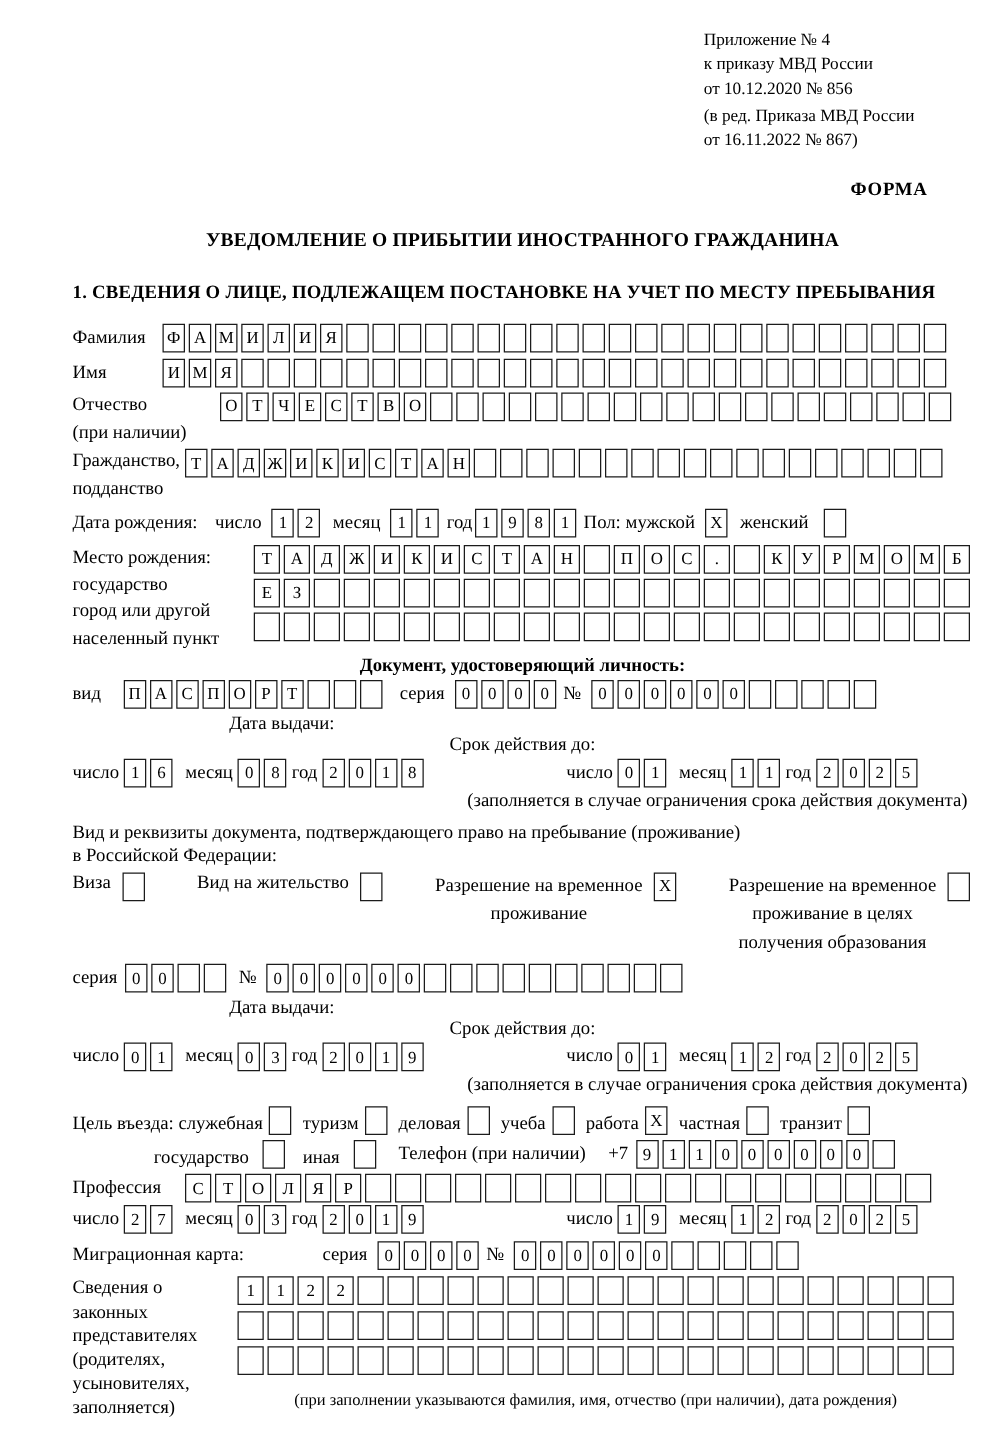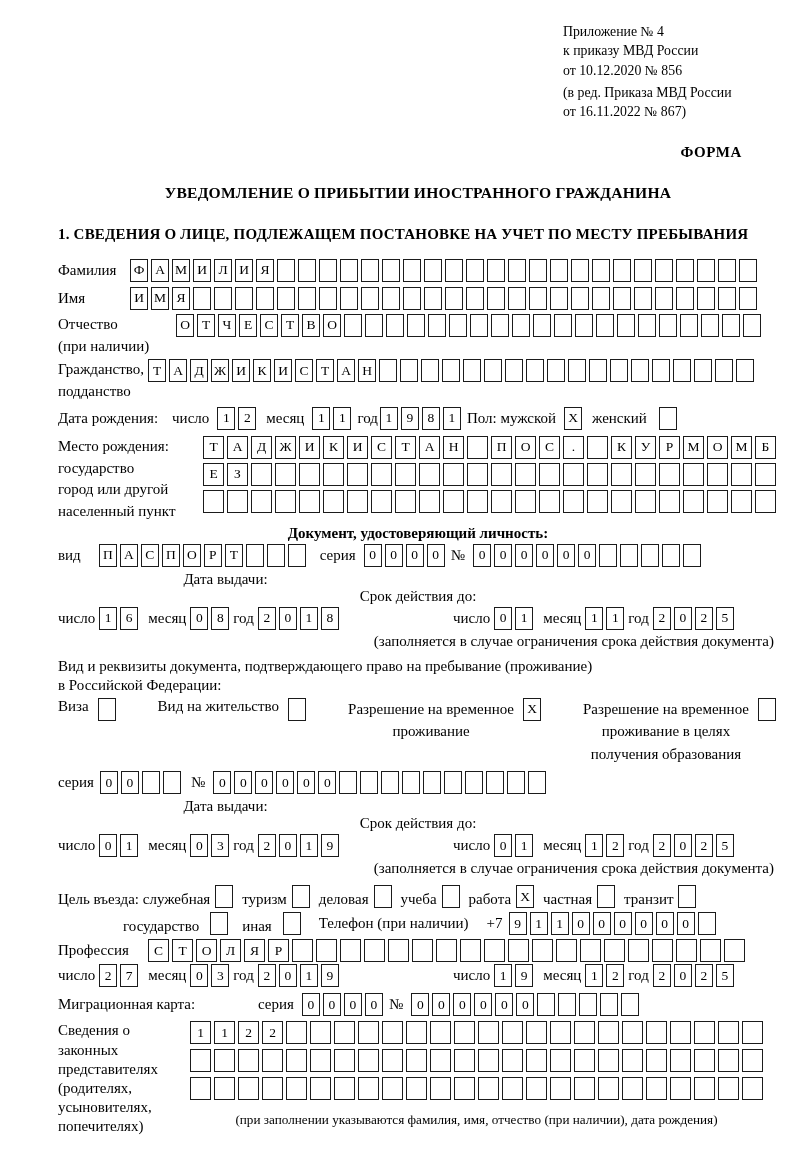--- a/index.html
+++ b/index.html
@@ -732,21 +732,21 @@
       </span>
   </div>
 
   <div class="reps">
     <div class="flabel w118">
       <div>Сведения о</div>
       <div>законных</div>
       <div>представителях</div>
       <div>(родителях,</div>
       <div>усыновителях,</div>
-      <div>попечителях)</div>
+      <div>заполняется)</div>
     </div>
     <div class="reps-right">
       <span class="cells lg">
           <span class="cell">1</span>
           <span class="cell">1</span>
           <span class="cell">2</span>
           <span class="cell">2</span>
           <span class="cell"></span>
           <span class="cell"></span>
           <span class="cell"></span>

